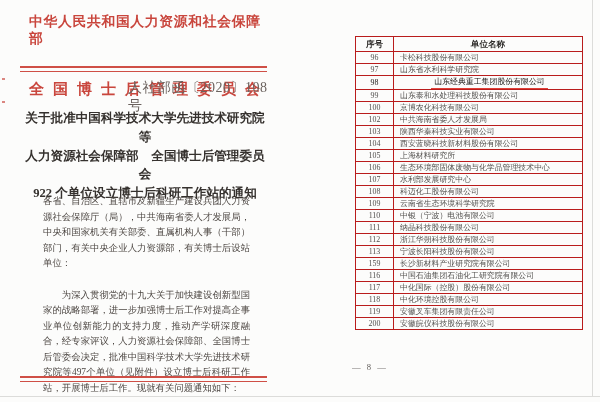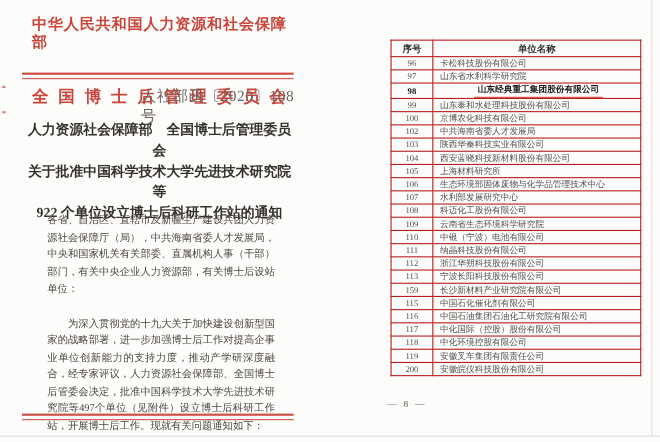--- a/index.html
+++ b/index.html
@@ -56,21 +56,21 @@
     font-size:7.9px;color:#52504e;
   }
   .unit-table th,.unit-table td{
     border:1px solid #b91c1c;padding:0;line-height:11px;height:11px;
     overflow:hidden;white-space:nowrap;
   }
   .unit-table th{height:14px;font-size:8.6px;color:#2f2d2b;font-weight:700;text-align:center;}
   .c-no{width:37px;text-align:center;}
   .c-name{width:182px;text-align:left;padding-left:6px;}
   .unit-table td.c-name{padding-left:6px;}
-  tr.hl td{font-weight:700;color:#171513;text-align:center;}
+  tr.hl td{font-weight:400;color:#171513;text-align:center;}
   tr.hl td.c-name span{
     display:inline-block;border-bottom:1.6px solid var(--underline-red);
     padding:0 3px .5px 3px;margin-left:-3px;
   }
   .page-number{
     position:absolute;left:338px;top:362px;width:64px;
     text-align:center;font-size:8.6px;color:#5f5b58;letter-spacing:2px;
   }
   
   .edge-v{position:absolute;left:592px;top:0;width:1px;height:397px;background:#dcdcda;}
@@ -80,22 +80,22 @@
 <body>
 
 <div class="stage">
 
   <div class="letterhead1">中华人民共和国人力资源和社会保障部</div>
   <div class="letterhead2">全国博士后管理委员会</div>
   <div class="red-rule rule-top"></div>
   <div class="doc-number">人社部函〔2020〕108 号</div>
 
   <div class="notice-title">
+    <div>关于批准中国科学技术大学先进技术研究院等</div>
     <div>人力资源社会保障部　全国博士后管理委员会</div>
-    <div>关于批准中国科学技术大学先进技术研究院等</div>
     <div>922 个单位设立博士后科研工作站的通知</div>
   </div>
 
   <div class="notice-body">
       <p>各省、自治区、直辖市及新疆生产建设兵团人力资源社会保障厅（局），中共海南省委人才发展局，中央和国家机关有关部委、直属机构人事（干部）部门，有关中央企业人力资源部，有关博士后设站单位：</p>
       <p class="ind">为深入贯彻党的十九大关于加快建设创新型国家的战略部署，进一步加强博士后工作对提高企事业单位创新能力的支持力度，推动产学研深度融合，经专家评议，人力资源社会保障部、全国博士后管委会决定，批准中国科学技术大学先进技术研究院等497个单位（见附件）设立博士后科研工作站，开展博士后工作。现就有关问题通知如下：</p>
     </div>
 
   <div class="red-rule rule-bottom"></div>
 
@@ -176,24 +176,20 @@
         </tr>
         <tr>
           <td class="c-no">113</td>
           <td class="c-name"><span>宁波长阳科技股份有限公司</span></td>
         </tr>
         <tr>
           <td class="c-no">159</td>
           <td class="c-name"><span>长沙新材料产业研究院有限公司</span></td>
         </tr>
         <tr>
-          <td class="c-no">115</td>
-          <td class="c-name"><span>中国石化催化剂有限公司</span></td>
-        </tr>
-        <tr>
           <td class="c-no">116</td>
           <td class="c-name"><span>中国石油集团石油化工研究院有限公司</span></td>
         </tr>
         <tr>
           <td class="c-no">117</td>
           <td class="c-name"><span>中化国际（控股）股份有限公司</span></td>
         </tr>
         <tr>
           <td class="c-no">118</td>
           <td class="c-name"><span>中化环境控股有限公司</span></td>

